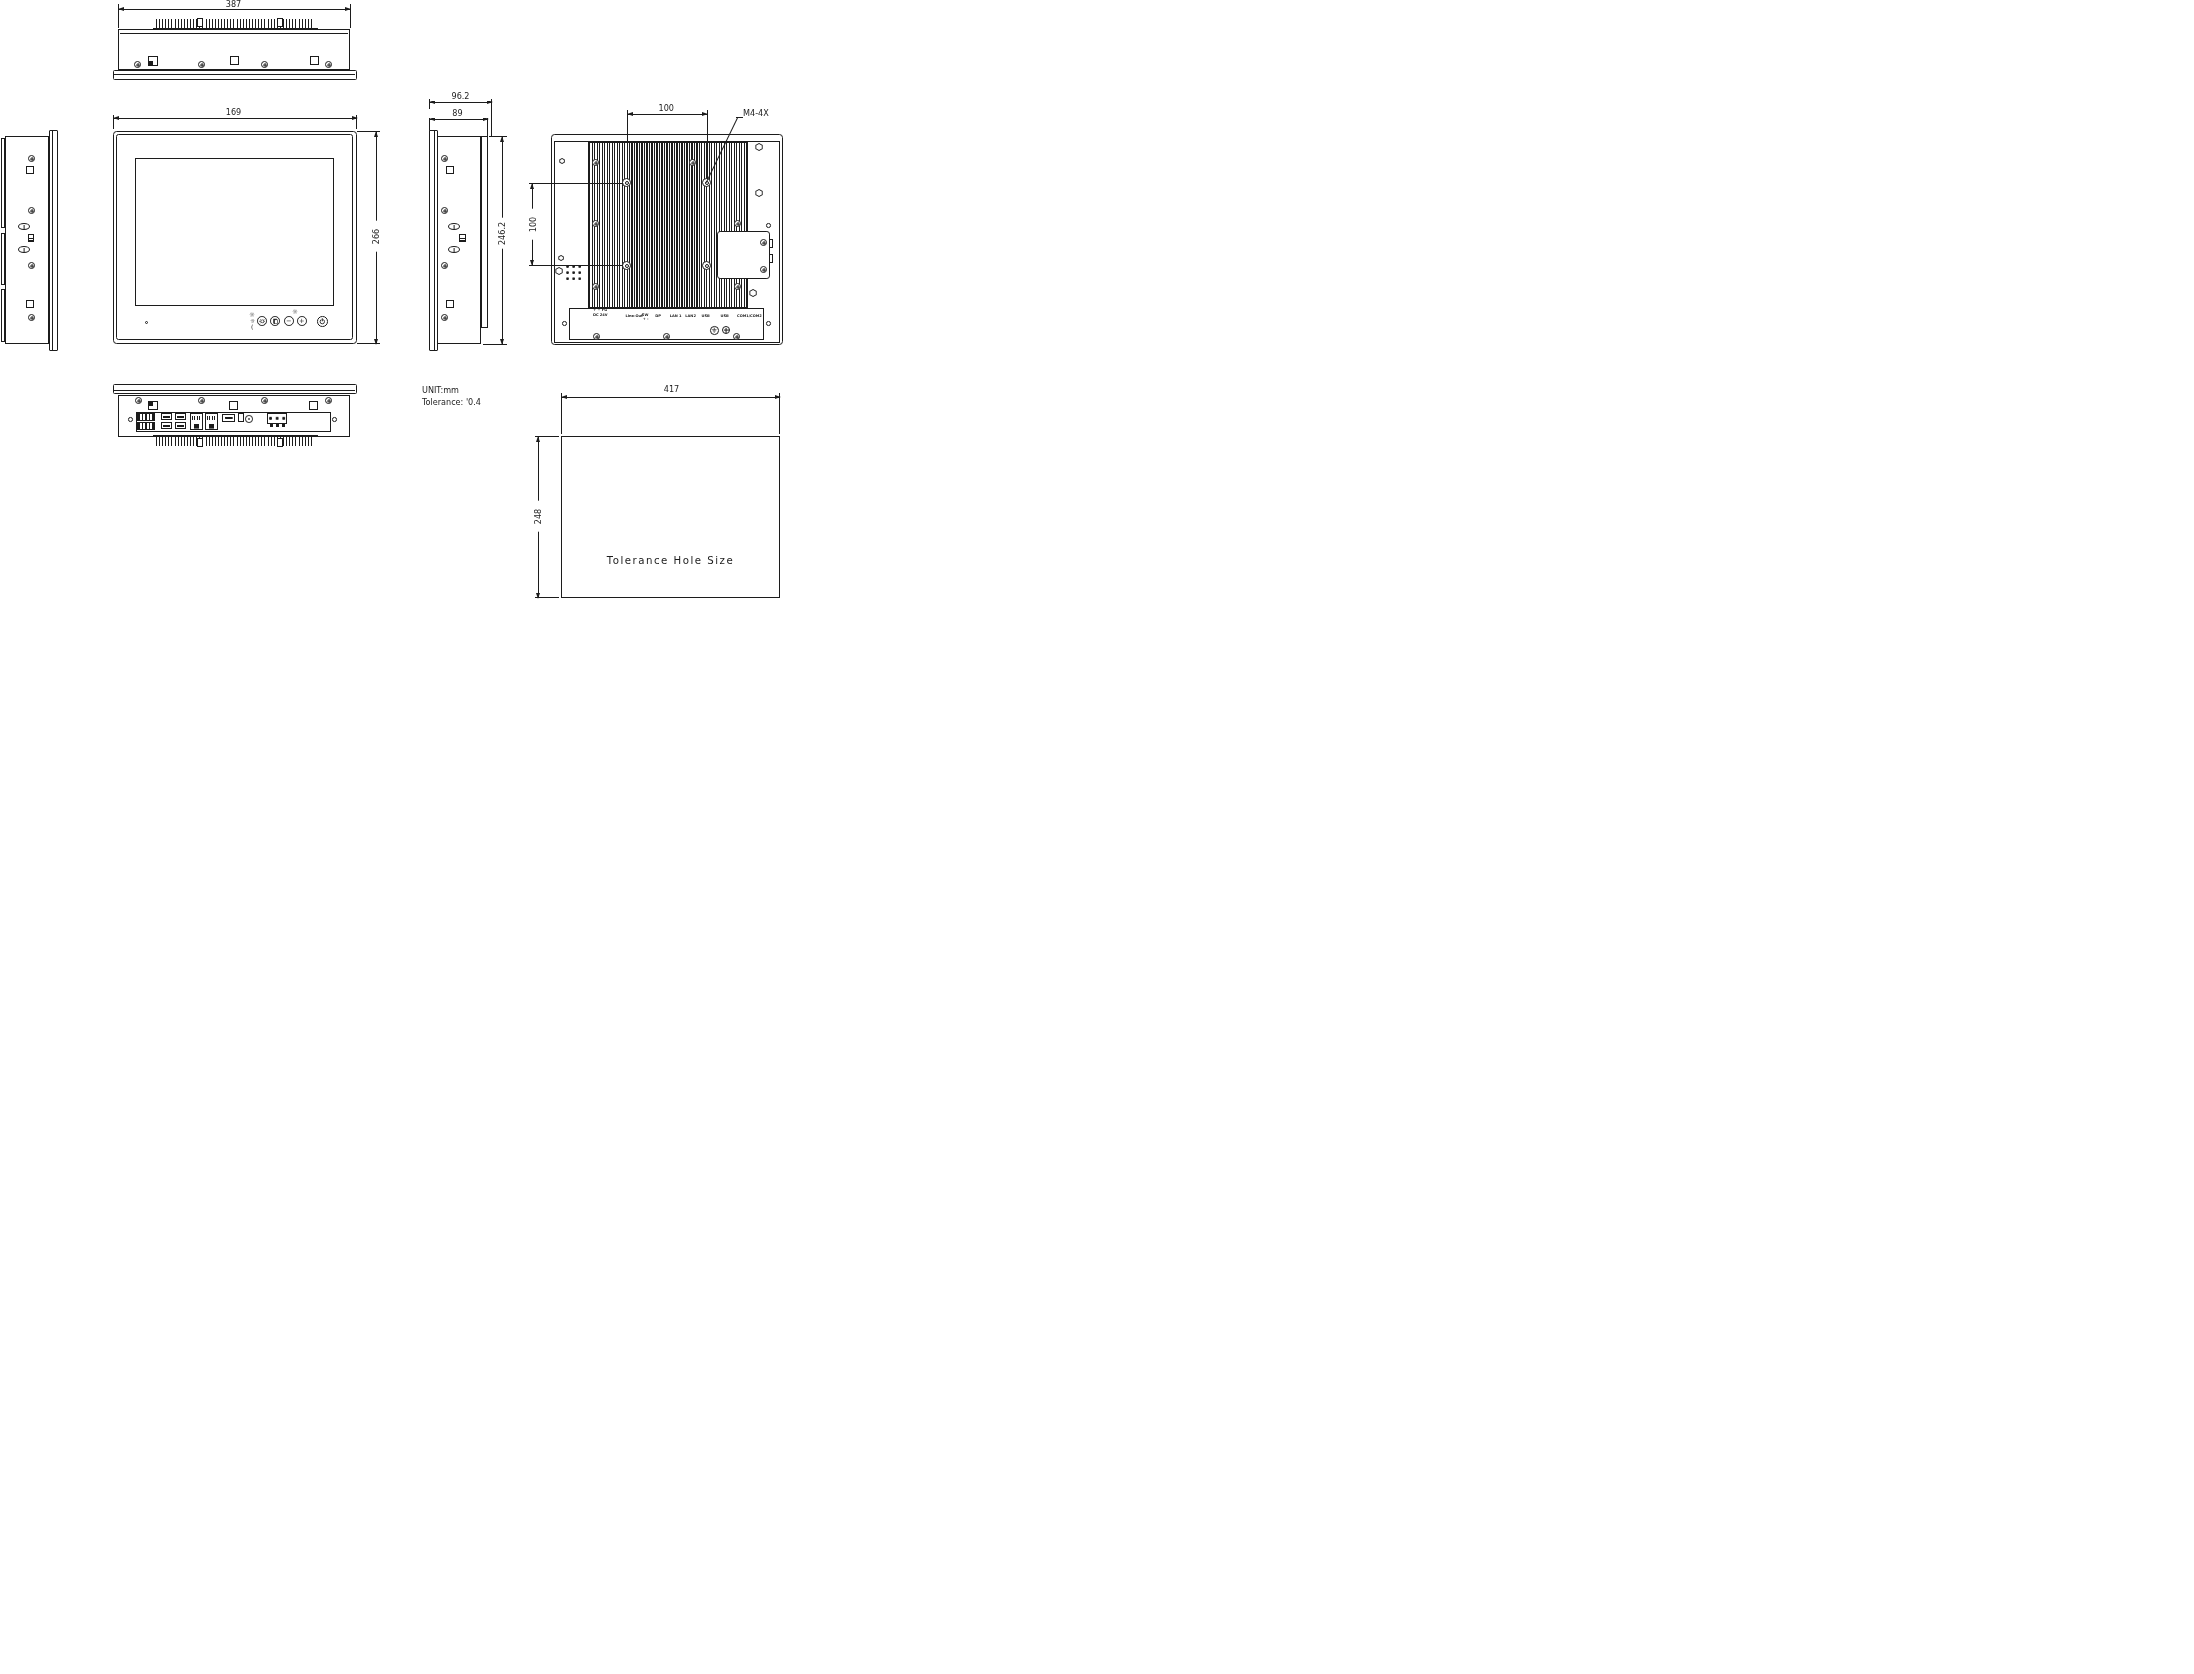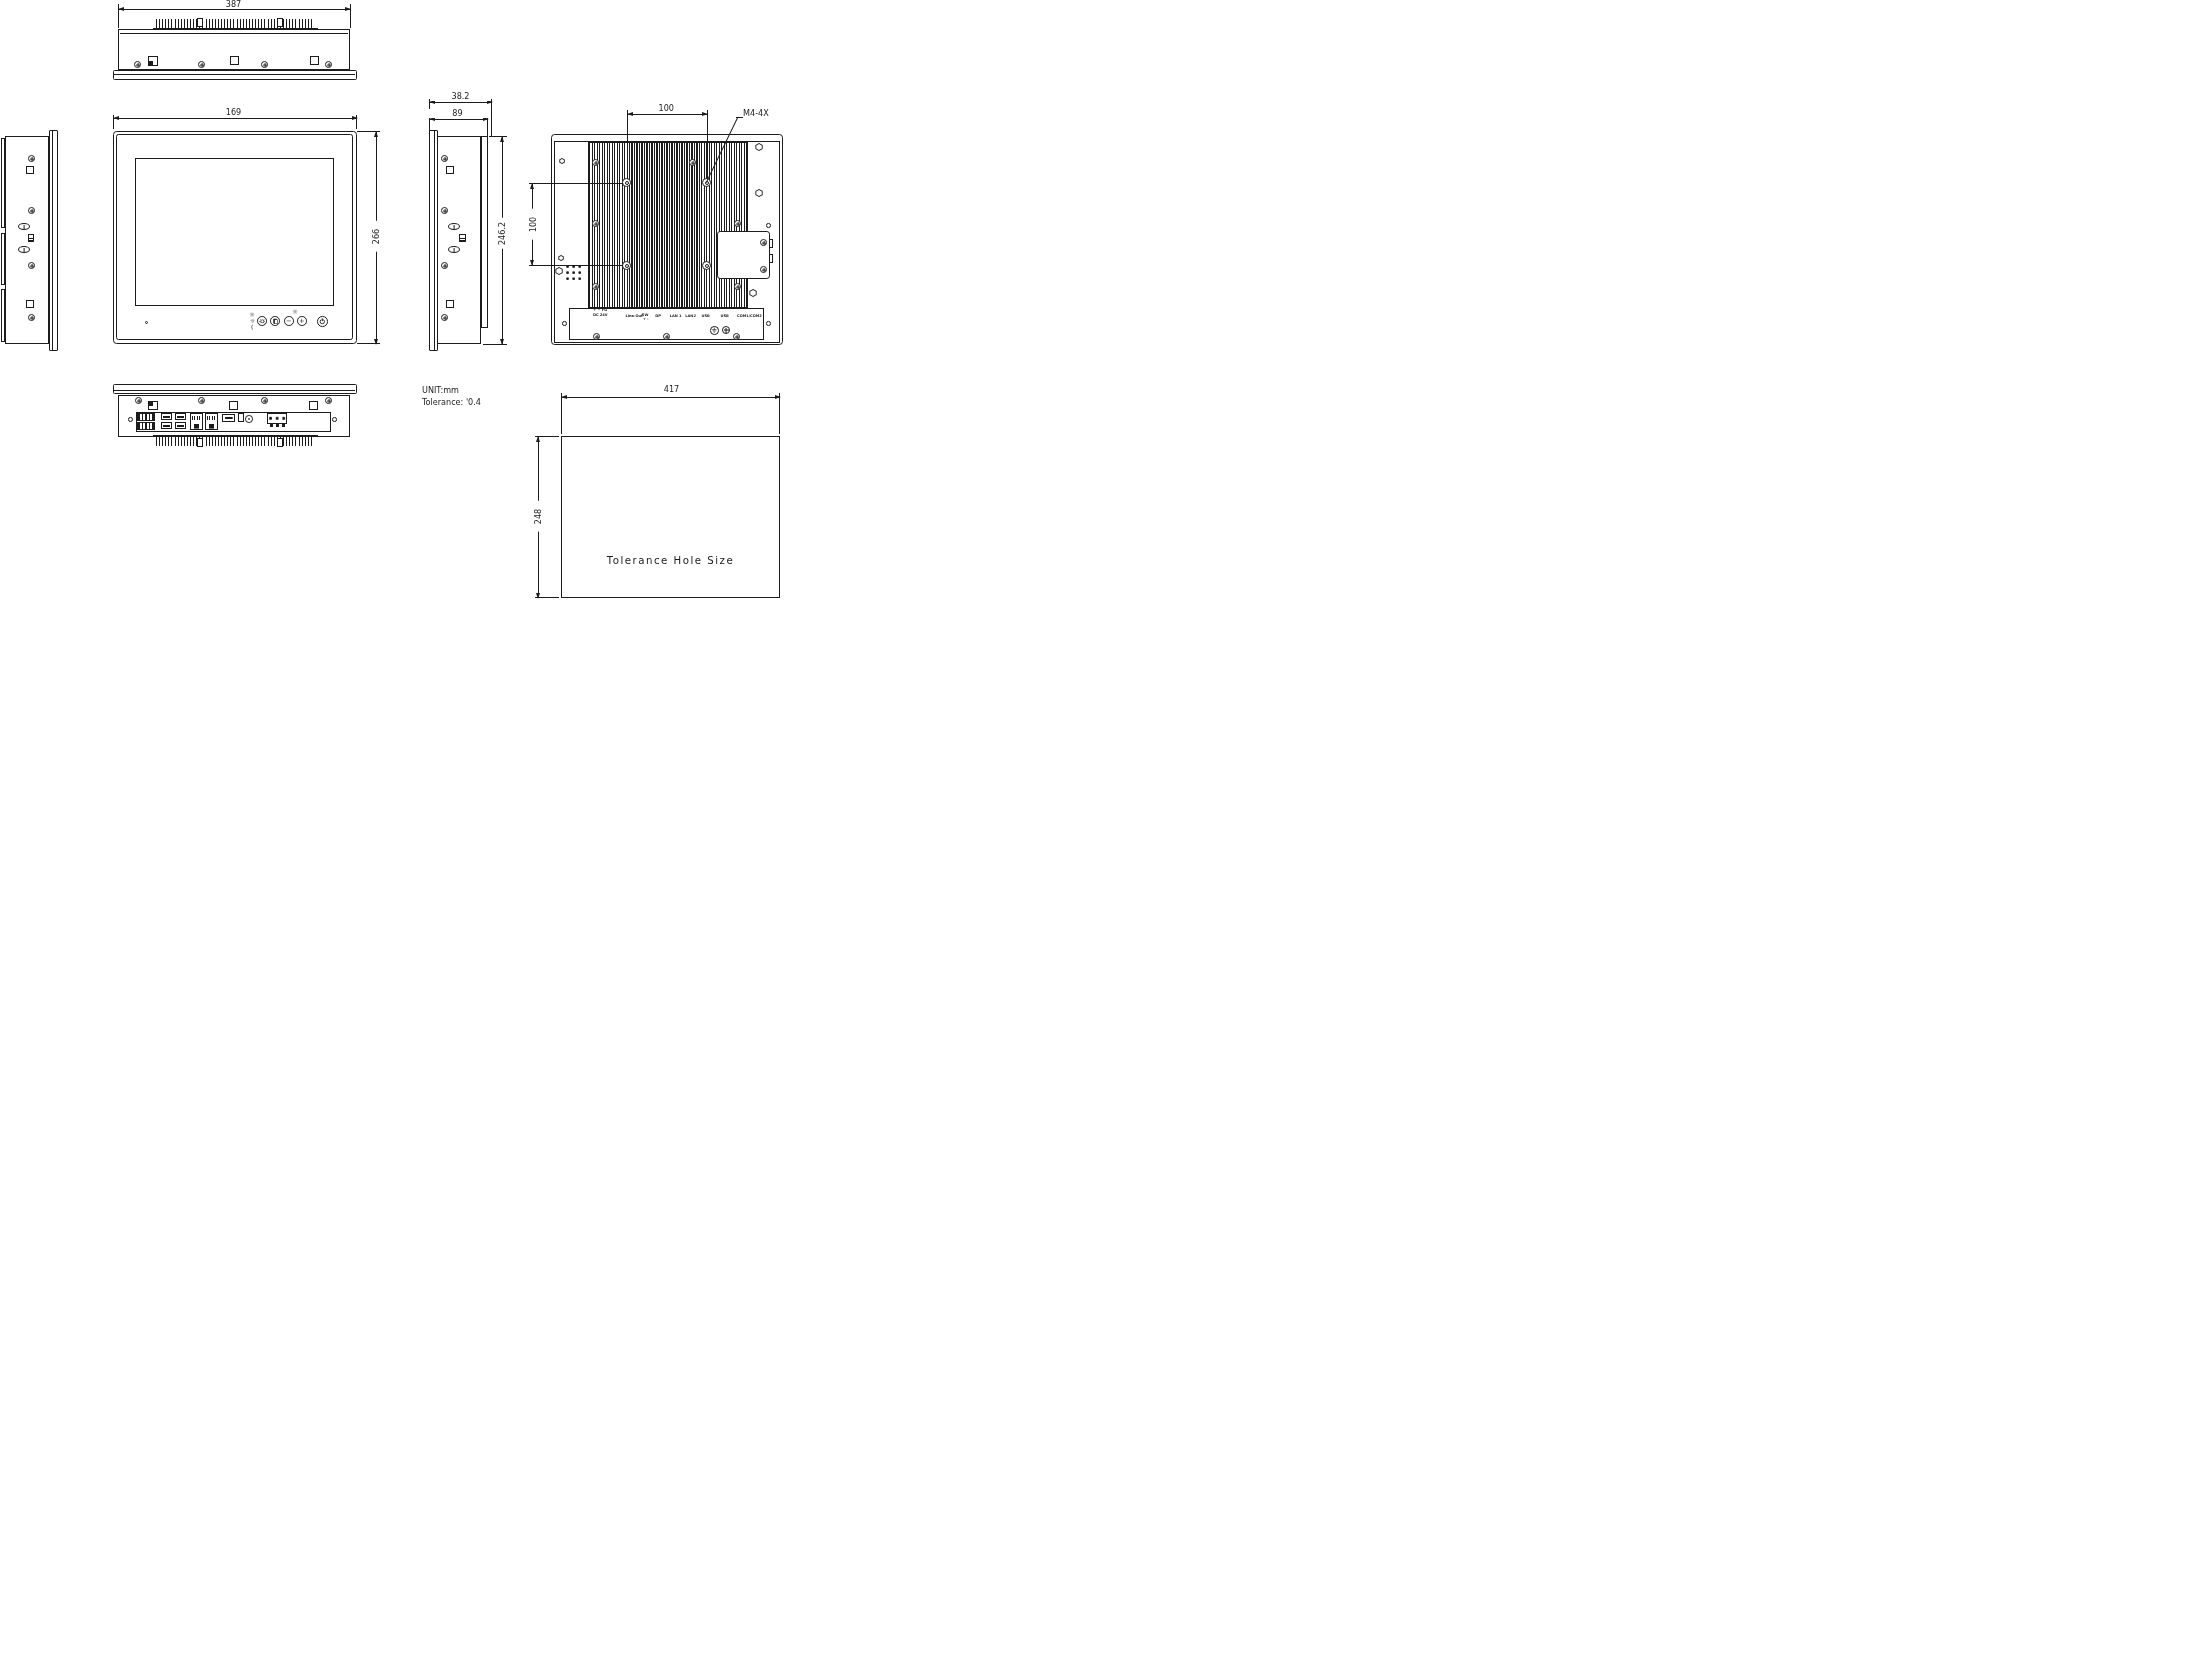--- a/index.html
+++ b/index.html
@@ -152,21 +152,21 @@
     <div class="grate" style="left:27.5px;top:234px;width:6.6px;height:7.6px"></div>
   </div>
 
   <div>
     <div class="xl" style="left:429px;top:99px;width:0.5px;height:31.5px"></div>
     <div class="xl" style="left:491px;top:99px;width:0.5px;height:38px"></div>
     <div class="dimh" style="left:429px;top:102px;width:63px">
       <span class="arr arr-l"></span>
       <span class="arr arr-r"></span>
     </div>
-    <div class="txt c" style="left:430px;top:92px;width:61px">38.2</div>
+    <div class="txt c" style="left:430px;top:92px;width:61px">96.2</div>
     <div class="xl" style="left:487px;top:116px;width:0.5px;height:20.3px"></div>
     <div class="dimh" style="left:429px;top:119px;width:59px">
       <span class="arr arr-l"></span>
       <span class="arr arr-r"></span>
     </div>
     <div class="txt c" style="left:427px;top:109px;width:61px">89</div>
 
     <div class="b2" style="left:429px;top:130px;width:8.6px;height:221px;border-radius:1px"></div>
     <div class="xl" style="left:434px;top:131px;width:0.5px;height:219px"></div>
     <div class="b2" style="left:437px;top:136px;width:44px;height:208px"></div>

